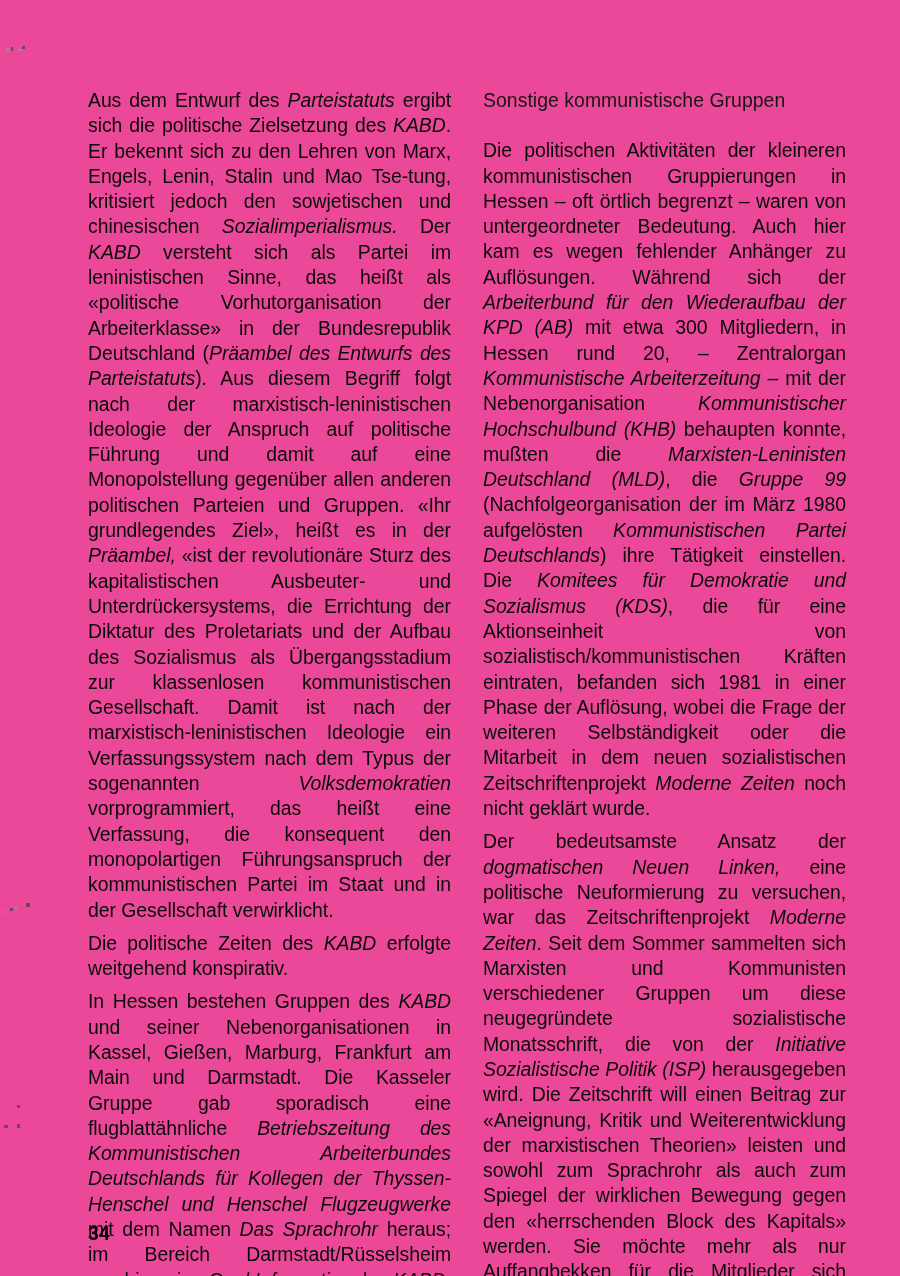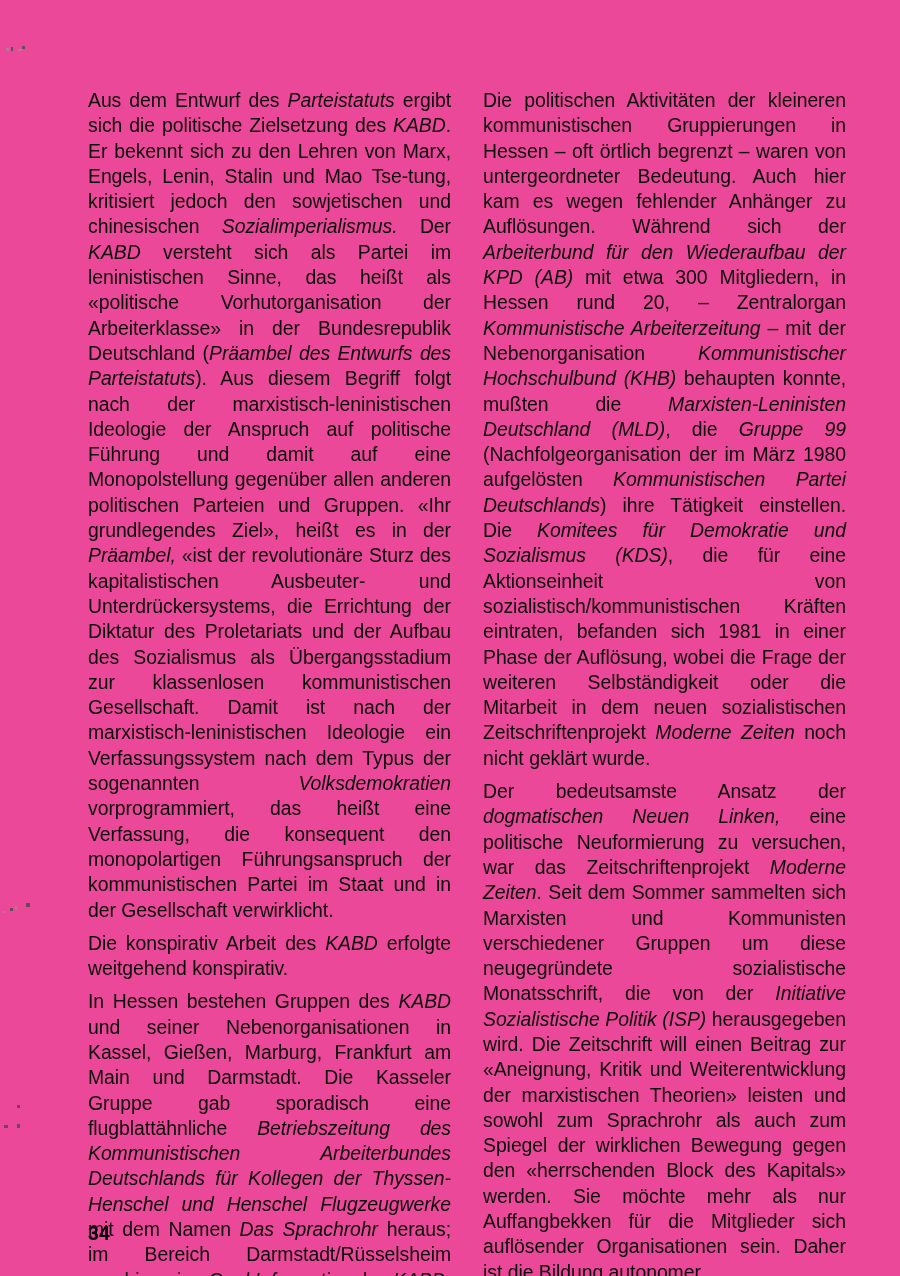--- a/index.html
+++ b/index.html
@@ -102,25 +102,26 @@
   <div class="speckle dark" style="left:26px; top:903px; width:4px; height:4px;"></div>
 
   <div class="speckle dark" style="left:17px; top:1105px; width:3px; height:3px;"></div>
   <div class="speckle dark" style="left:4px;  top:1125px; width:4px; height:3px;"></div>
   <div class="speckle dark" style="left:17px; top:1124px; width:3px; height:4px;"></div>
 
   <div id="columns">
 
     <div class="column left">
       <p class="para"><span>Aus dem Entwurf des </span><i>Parteistatuts</i><span> ergibt sich die politische Zielsetzung des </span><i>KABD</i><span>. Er bekennt sich zu den Lehren von Marx, Engels, Lenin, Stalin und Mao Tse-tung, kritisiert jedoch den sowjetischen und chinesischen </span><i>Sozialimperialismus.</i><span> Der </span><i>KABD</i><span> versteht sich als Partei im leninistischen Sinne, das heißt als «politische Vorhutorganisation der Arbeiterklasse» in der Bundesrepublik Deutschland (</span><i>Präambel des Entwurfs des Parteistatuts</i><span>). Aus diesem Begriff folgt nach der marxistisch-leninistischen Ideologie der Anspruch auf politische Führung und damit auf eine Monopolstellung gegenüber allen anderen politischen Parteien und Gruppen. «Ihr grundlegendes Ziel», heißt es in der </span><i>Präambel,</i><span> «ist der revolutionäre Sturz des kapitalistischen Ausbeuter- und Unterdrückersystems, die Errichtung der Diktatur des Proletariats und der Aufbau des Sozialismus als Übergangsstadium zur klassenlosen kommunistischen Gesellschaft. Damit ist nach der marxistisch-leninistischen Ideologie ein Verfassungssystem nach dem Typus der sogenannten </span><i>Volksdemokratien</i><span> vorprogrammiert, das heißt eine Verfassung, die konsequent den monopolartigen Führungsanspruch der kommunistischen Partei im Staat und in der Gesellschaft verwirklicht.</span></p>
-      <p class="para"><span>Die konspirativ Arbeit des </span><i>KABD</i><span> erfolgte weitgehend konspirativ.</span></p>
+      <p class="para"><span>Die politische Zeiten des </span><i>KABD</i><span> erfolgte weitgehend konspirativ.</span></p>
       <p class="para"><span>In Hessen bestehen Gruppen des </span><i>KABD</i><span> und seiner Nebenorganisationen in Kassel, Gießen, Marburg, Frankfurt am Main und Darmstadt. Die Kasseler Gruppe gab sporadisch eine flugblattähnliche </span><i>Betriebszeitung des Kommunistischen Arbeiterbundes Deutschlands für Kollegen der Thyssen-Henschel und Henschel Flugzeugwerke</i><span> mit dem Namen </span><i>Das Sprachrohr</i><span> heraus; im Bereich Darmstadt/Rüsselsheim erschien eine </span><i>Opel Information</i><span> des </span><i>KABD</i><span>. Im übrigen verstärkte der </span></p>
     </div>
 
     <div class="column right">
+      <h2 class="heading">Sonstige kommunistische Gruppen</h2>
       <p class="para"><span>Die politischen Aktivitäten der kleineren kommunistischen Gruppierungen in Hessen – oft örtlich begrenzt – waren von untergeordneter Bedeutung. Auch hier kam es wegen fehlender Anhänger zu Auflösungen. Während sich der </span><i>Arbeiterbund für den Wiederaufbau der KPD (AB)</i><span> mit etwa 300 Mitgliedern, in Hessen rund 20, – Zentralorgan </span><i>Kommunistische Arbeiterzeitung</i><span> – mit der Nebenorganisation </span><i>Kommunistischer Hochschulbund (KHB)</i><span> behaupten konnte, mußten die </span><i>Marxisten-Leninisten Deutschland (MLD)</i><span>, die </span><i>Gruppe 99</i><span> (Nachfolgeorganisation der im März 1980 aufgelösten </span><i>Kommunistischen Partei Deutschlands</i><span>) ihre Tätigkeit einstellen. Die </span><i>Komitees für Demokratie und Sozialismus (KDS)</i><span>, die für eine Aktionseinheit von sozialistisch/kommunistischen Kräften eintraten, befanden sich 1981 in einer Phase der Auflösung, wobei die Frage der weiteren Selbständigkeit oder die Mitarbeit in dem neuen sozialistischen Zeitschriftenprojekt </span><i>Moderne Zeiten</i><span> noch nicht geklärt wurde.</span></p>
       <p class="para"><span>Der bedeutsamste Ansatz der </span><i>dogmatischen Neuen Linken,</i><span> eine politische Neuformierung zu versuchen, war das Zeitschriftenprojekt </span><i>Moderne Zeiten</i><span>. Seit dem Sommer sammelten sich Marxisten und Kommunisten verschiedener Gruppen um diese neugegründete sozialistische Monatsschrift, die von der </span><i>Initiative Sozialistische Politik (ISP)</i><span> herausgegeben wird. Die Zeitschrift will einen Beitrag zur «Aneignung, Kritik und Weiterentwicklung der marxistischen Theorien» leisten und sowohl zum Sprachrohr als auch zum Spiegel der wirklichen Bewegung gegen den «herrschenden Block des Kapitals» werden. Sie möchte mehr als nur Auffangbekken für die Mitglieder sich auflösender Organisationen sein. Daher ist die Bildung autonomer </span></p>
     </div>
 
   </div>
 
   <div id="folio">34</div>
 
 </div>
 

